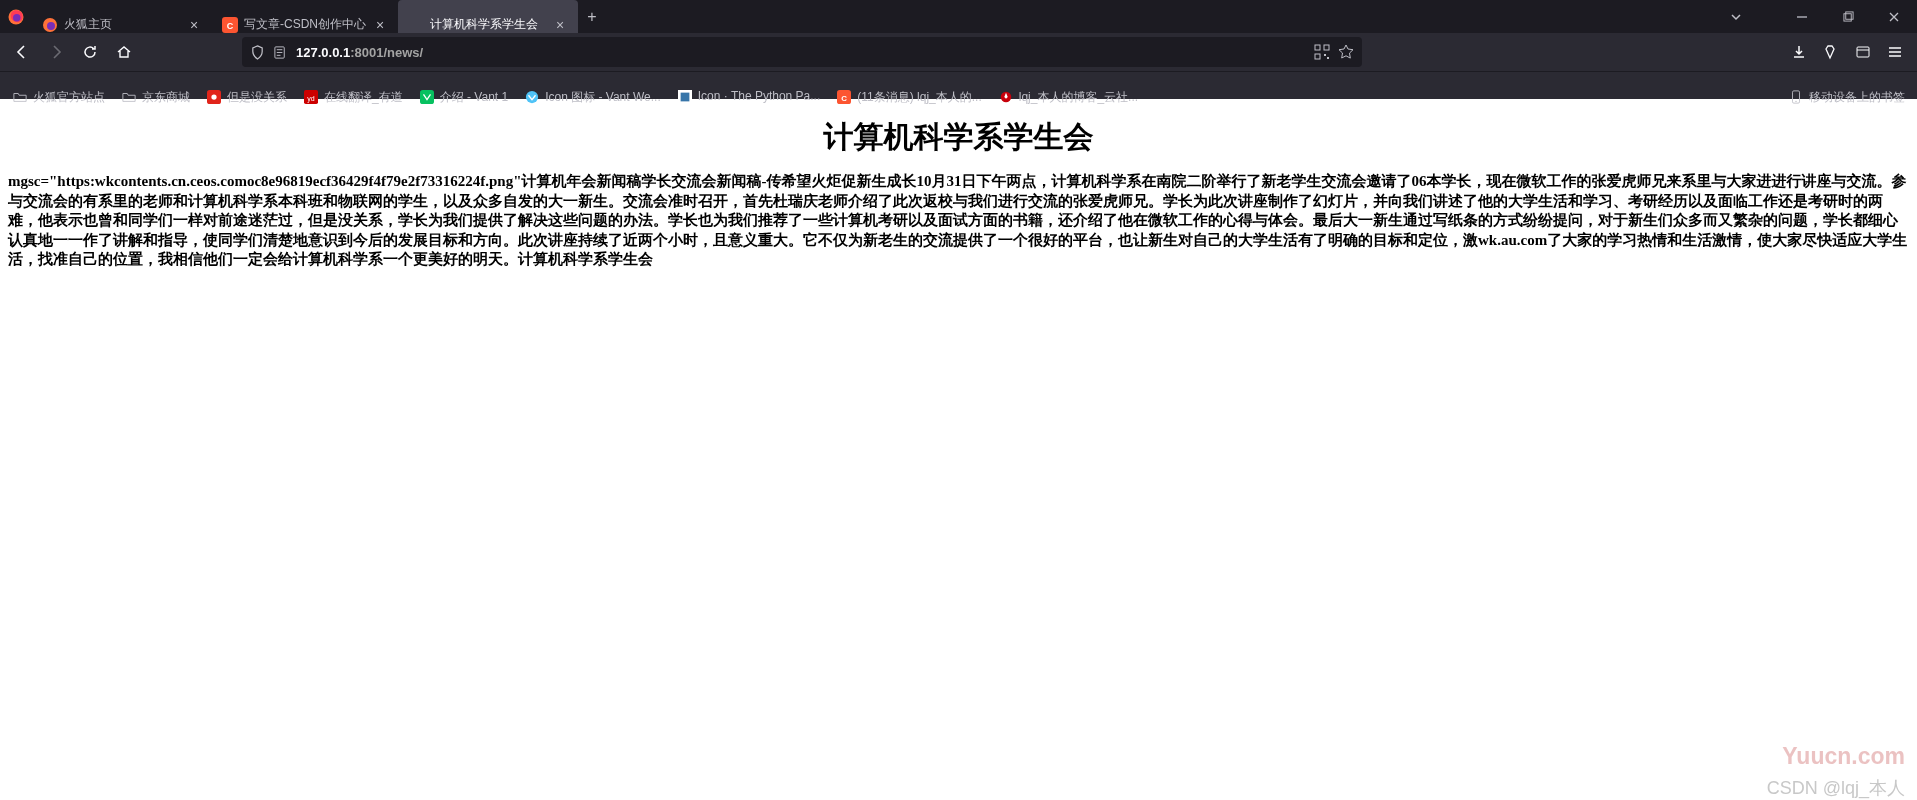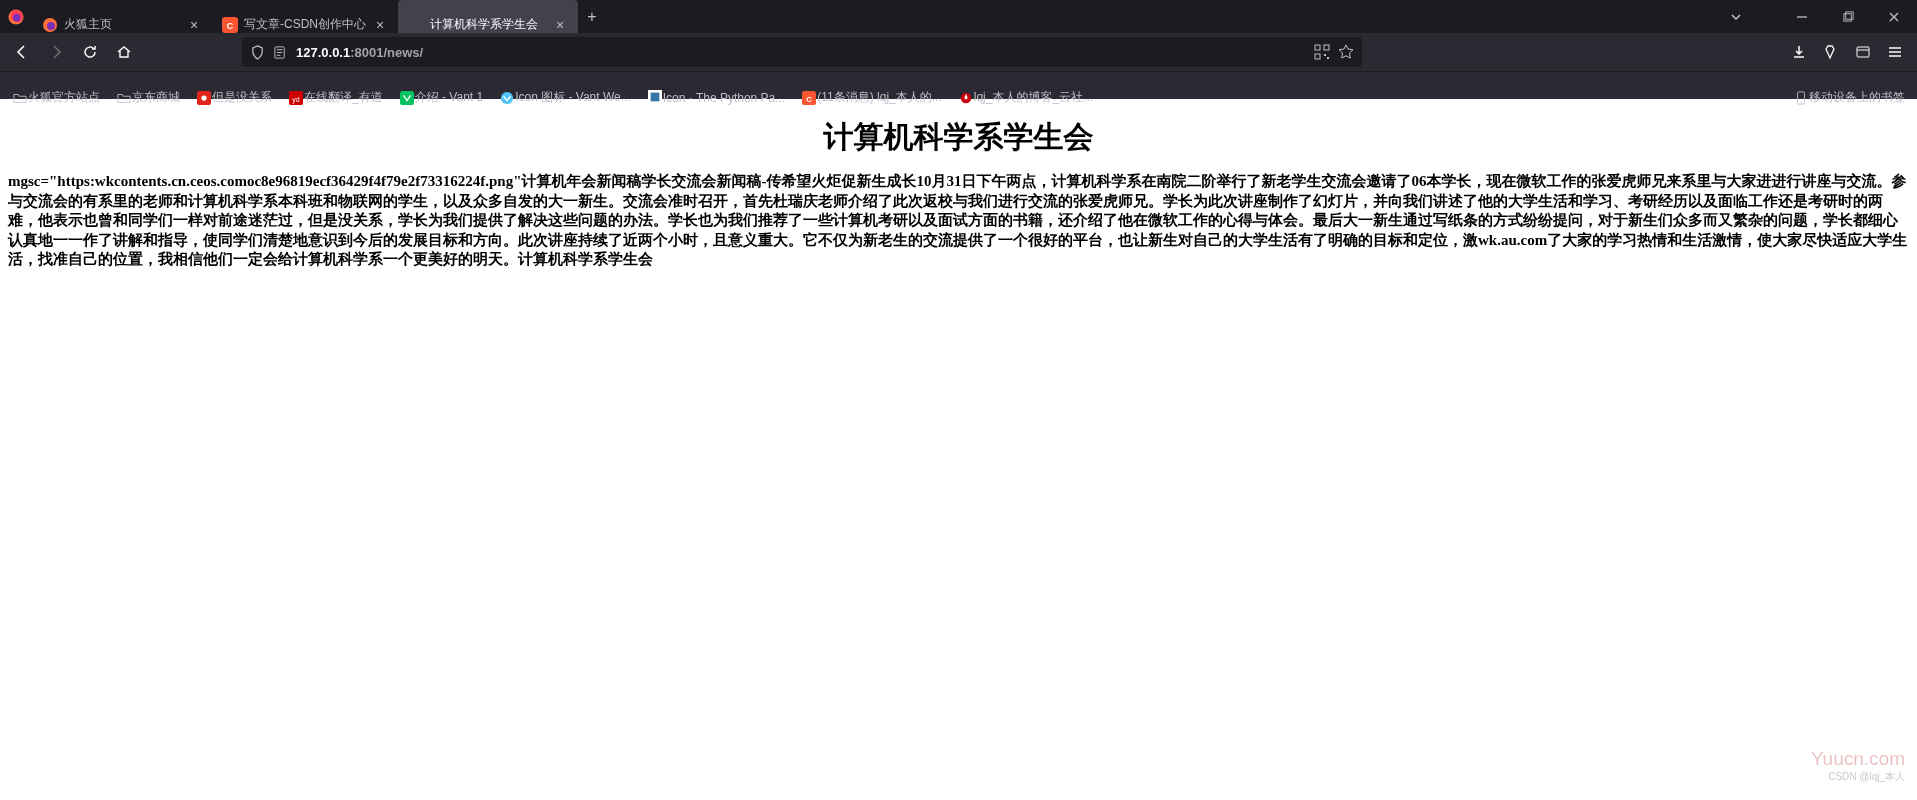--- a/index.html
+++ b/index.html
@@ -115,23 +115,24 @@
 .bookmarks-bar {
   height: 28px;
   background: #2b2a33;
   border-top: 1px solid #1c1b22;
   display: flex;
   align-items: center;
   padding: 0 6px;
   gap: 4px;
 }
 .bm-item {
-  display:flex; align-items:flex-end;
+  display:flex; align-items:flex-start;
   color:#bfbfc7; font-size:12px;
   padding: 3px 6px;
+  gap: 5px;
   cursor:pointer;
   white-space:nowrap;
   border-radius: 3px;
   margin-top: 23px;
 }
 .bm-item .bm-icon { width:16px; height:16px; display:flex; align-items:center; justify-content:center; flex-shrink:0; }
 .bm-right { margin-left:auto; }
 .page {
   background: #fff;
   padding: 18px 8px 0 8px;
@@ -151,30 +152,31 @@
   font-weight: bold;
   line-height: 1.3;
   color: #000;
   text-align: left;
 }
 .watermark-1 {
   position: absolute;
   right: 12px;
   bottom: 30px;
   color: #e8b8b8;
-  font-size: 19px;
+  font-size: 23px;
   font-family: Arial, sans-serif;
   opacity: 0.85;
+  font-weight: bold;
 }
 .watermark-2 {
   position: absolute;
   right: 12px;
-  bottom: 16px;
+  bottom: 0;
   color: #c8c8c8;
-  font-size: 10px;
+  font-size: 18px;
   font-family: Arial, sans-serif;
 }
 svg { display:block; }
 </style>
 </head>
 <body>
 
 <div class="titlebar">
   <div class="ff-logo">
     <svg viewBox="0 0 24 24">

